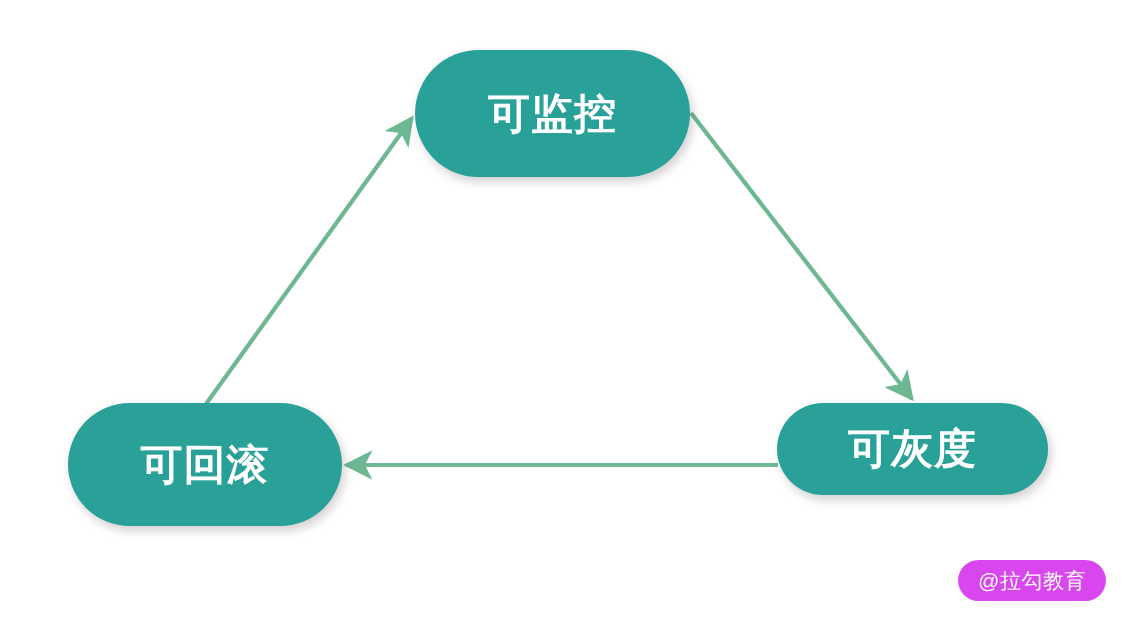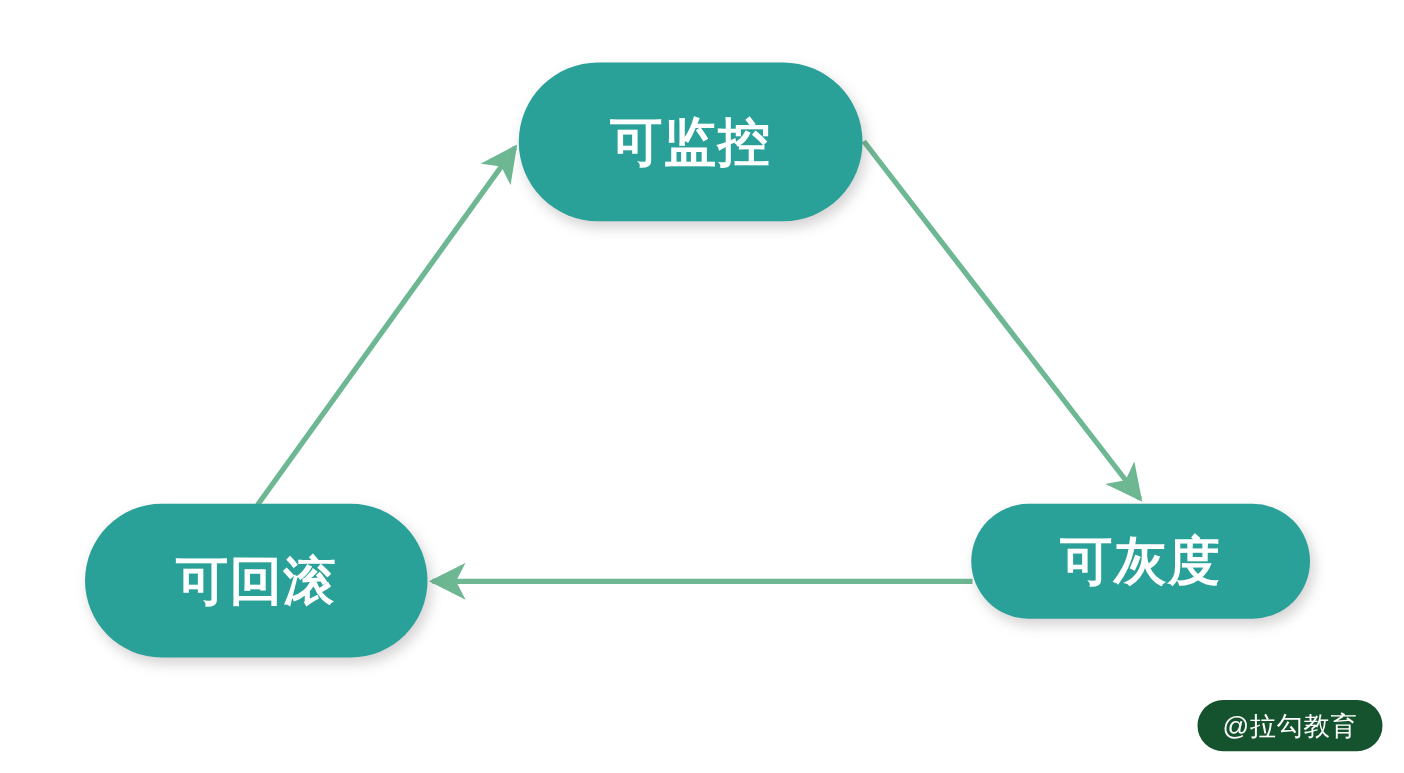--- a/index.html
+++ b/index.html
@@ -105,17 +105,17 @@
   </div>
 
   <div class="node" id="node-rollback" style="background:#2aa198">
     <span class="node-label">可回滚</span>
   </div>
 
   <div class="node" id="node-gray" style="background:#2aa198">
     <span class="node-label">可灰度</span>
   </div>
 
-  <div id="watermark" style="background:#14532d">
+  <div id="watermark" style="background:#d946ef">
     <span id="watermark-text">@拉勾教育</span>
   </div>
 
 </div>
 
 </body></html>

